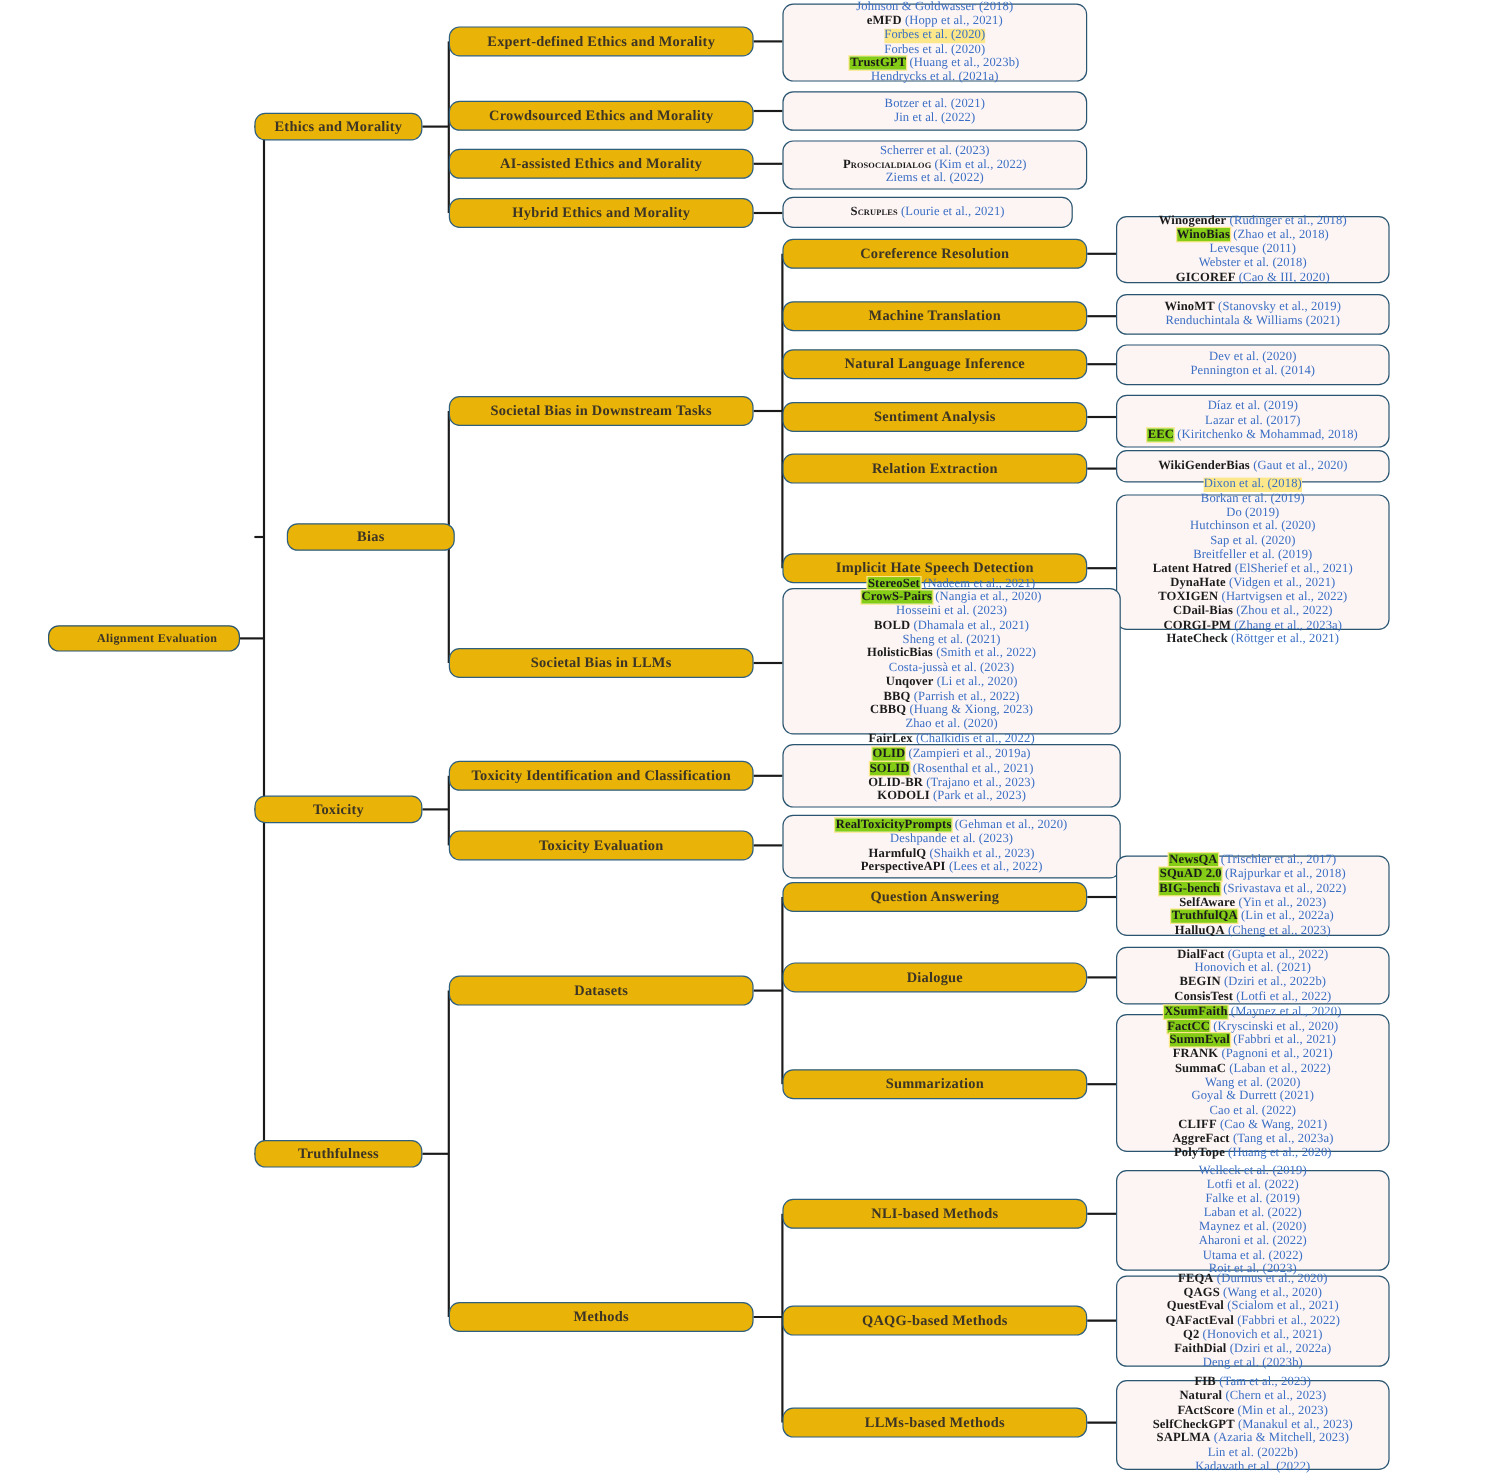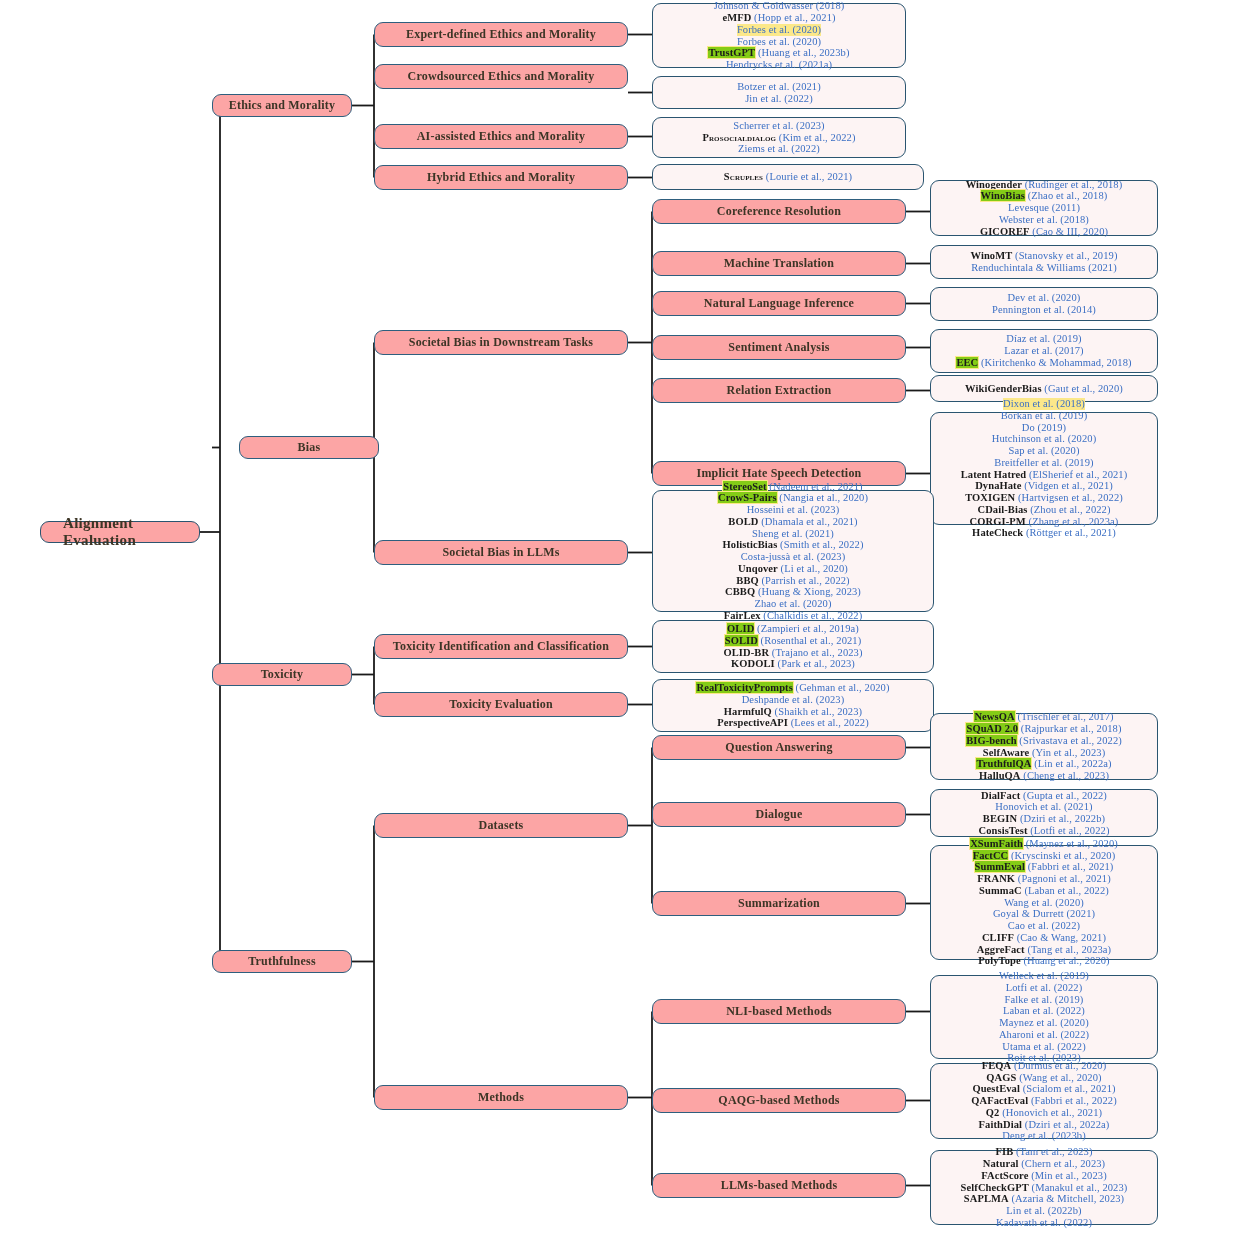--- a/index.html
+++ b/index.html
@@ -25,30 +25,30 @@
     pointer-events: none;
   }
   .node {
     position: absolute;
     box-sizing: border-box;
     border: 1.4px solid #2e5f7e;
     border-radius: 9px;
     display: flex;
     align-items: center;
     justify-content: center;
-    text-align: left;
+    text-align: right;
     color: #3c3526;
-    background: #fca5a5;
+    background: #eab308;
     font-weight: bold;
     letter-spacing: 0.2px;
   }
   .node.root {
     border-width: 1.8px;
     border-color: #2a5570;
-    font-size: 15px;
+    font-size: 10px;
     letter-spacing: 0.3px;
     padding-left: 22px;
   }
   .node.lvl1 {
     font-size: 12px;
   }
   .node.lvl2 {
     font-size: 12px;
   }
   .leaf {
@@ -163,21 +163,21 @@
     </div>
     <div class="node lvl1" style="left: 212px; top: 663px; width: 140px; height: 23px;">
       <span>Toxicity</span>
     </div>
     <div class="node lvl1" style="left: 212px; top: 950px; width: 140px; height: 23px;">
       <span>Truthfulness</span>
     </div>
     <div class="node lvl2" style="left: 374px; top: 22px; width: 254px; height: 25px;">
       <span>Expert-defined Ethics and Morality</span>
     </div>
-    <div class="node lvl2" style="left: 374px; top: 64px; width: 254px; height: 25px;">
+    <div class="node lvl2" style="left: 374px; top: 84px; width: 254px; height: 25px;">
       <span>Crowdsourced Ethics and Morality</span>
     </div>
     <div class="node lvl2" style="left: 374px; top: 124px; width: 254px; height: 25px;">
       <span>AI-assisted Ethics and Morality</span>
     </div>
     <div class="node lvl2" style="left: 374px; top: 165px; width: 254px; height: 25px;">
       <span>Hybrid Ethics and Morality</span>
     </div>
     <div class="node lvl2" style="left: 374px; top: 330px; width: 254px; height: 25px;">
       <span>Societal Bias in Downstream Tasks</span>
@@ -211,21 +211,21 @@
     </div>
     <div class="node lvl2" style="left: 652px; top: 378px; width: 254px; height: 25px;">
       <span>Relation Extraction</span>
     </div>
     <div class="node lvl2" style="left: 652px; top: 461px; width: 254px; height: 25px;">
       <span>Implicit Hate Speech Detection</span>
     </div>
     <div class="node lvl2" style="left: 652px; top: 735px; width: 254px; height: 25px;">
       <span>Question Answering</span>
     </div>
-    <div class="node lvl2" style="left: 652px; top: 802px; width: 254px; height: 25px;">
+    <div class="node lvl2" style="left: 652px; top: 802px; width: 254px; height: 25px; border-radius: 11px;">
       <span>Dialogue</span>
     </div>
     <div class="node lvl2" style="left: 652px; top: 891px; width: 254px; height: 25px;">
       <span>Summarization</span>
     </div>
     <div class="node lvl2" style="left: 652px; top: 999px; width: 254px; height: 25px;">
       <span>NLI-based Methods</span>
     </div>
     <div class="node lvl2" style="left: 652px; top: 1088px; width: 254px; height: 25px;">
       <span>QAQG-based Methods</span>
@@ -243,21 +243,21 @@
     </div>
     <div class="leaf" style="left: 652px; top: 76px; width: 254px; height: 33px;">
       <div class="ref">Botzer et al. (2021)</div>
       <div class="ref">Jin et al. (2022)</div>
     </div>
     <div class="leaf" style="left: 652px; top: 117px; width: 254px; height: 41px;">
       <div class="ref">Scherrer et al. (2023)</div>
       <div class="ref"><span class="nm sc">Prosocialdialog</span> (Kim et al., 2022)</div>
       <div class="ref">Ziems et al. (2022)</div>
     </div>
-    <div class="leaf" style="left: 652px; top: 164px; width: 272px; height: 26px;">
+    <div class="leaf" style="left: 652px; top: 164px; width: 242px; height: 26px;">
       <div class="ref"><span class="nm sc">Scruples</span> (Lourie et al., 2021)</div>
     </div>
     <div class="leaf" style="left: 930px; top: 180px; width: 228px; height: 56px;">
       <div class="ref"><span class="nm">Winogender</span> (Rudinger et al., 2018)</div>
       <div class="ref hl"><span class="nm">WinoBias</span> (Zhao et al., 2018)</div>
       <div class="ref">Levesque (2011)</div>
       <div class="ref">Webster et al. (2018)</div>
       <div class="ref"><span class="nm">GICOREF</span> (Cao &amp; III, 2020)</div>
     </div>
     <div class="leaf" style="left: 930px; top: 245px; width: 228px; height: 34px;">

